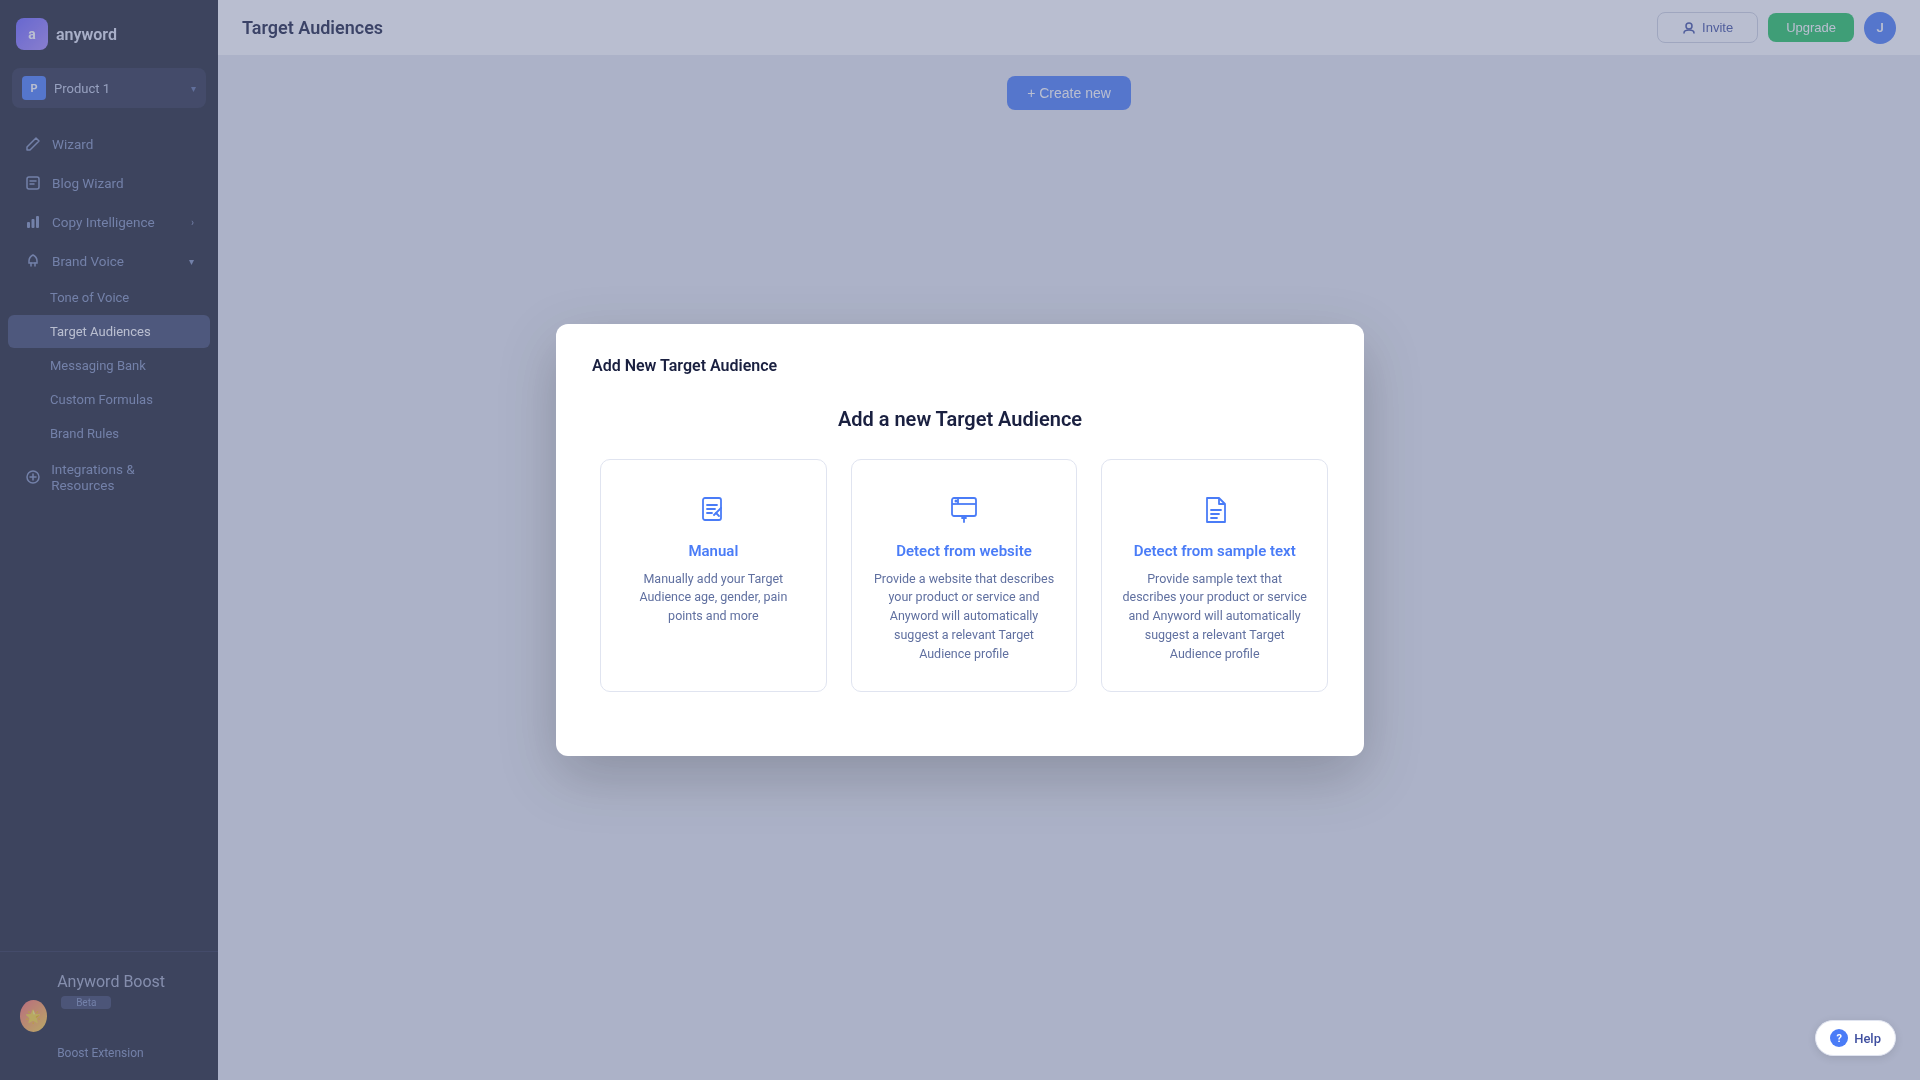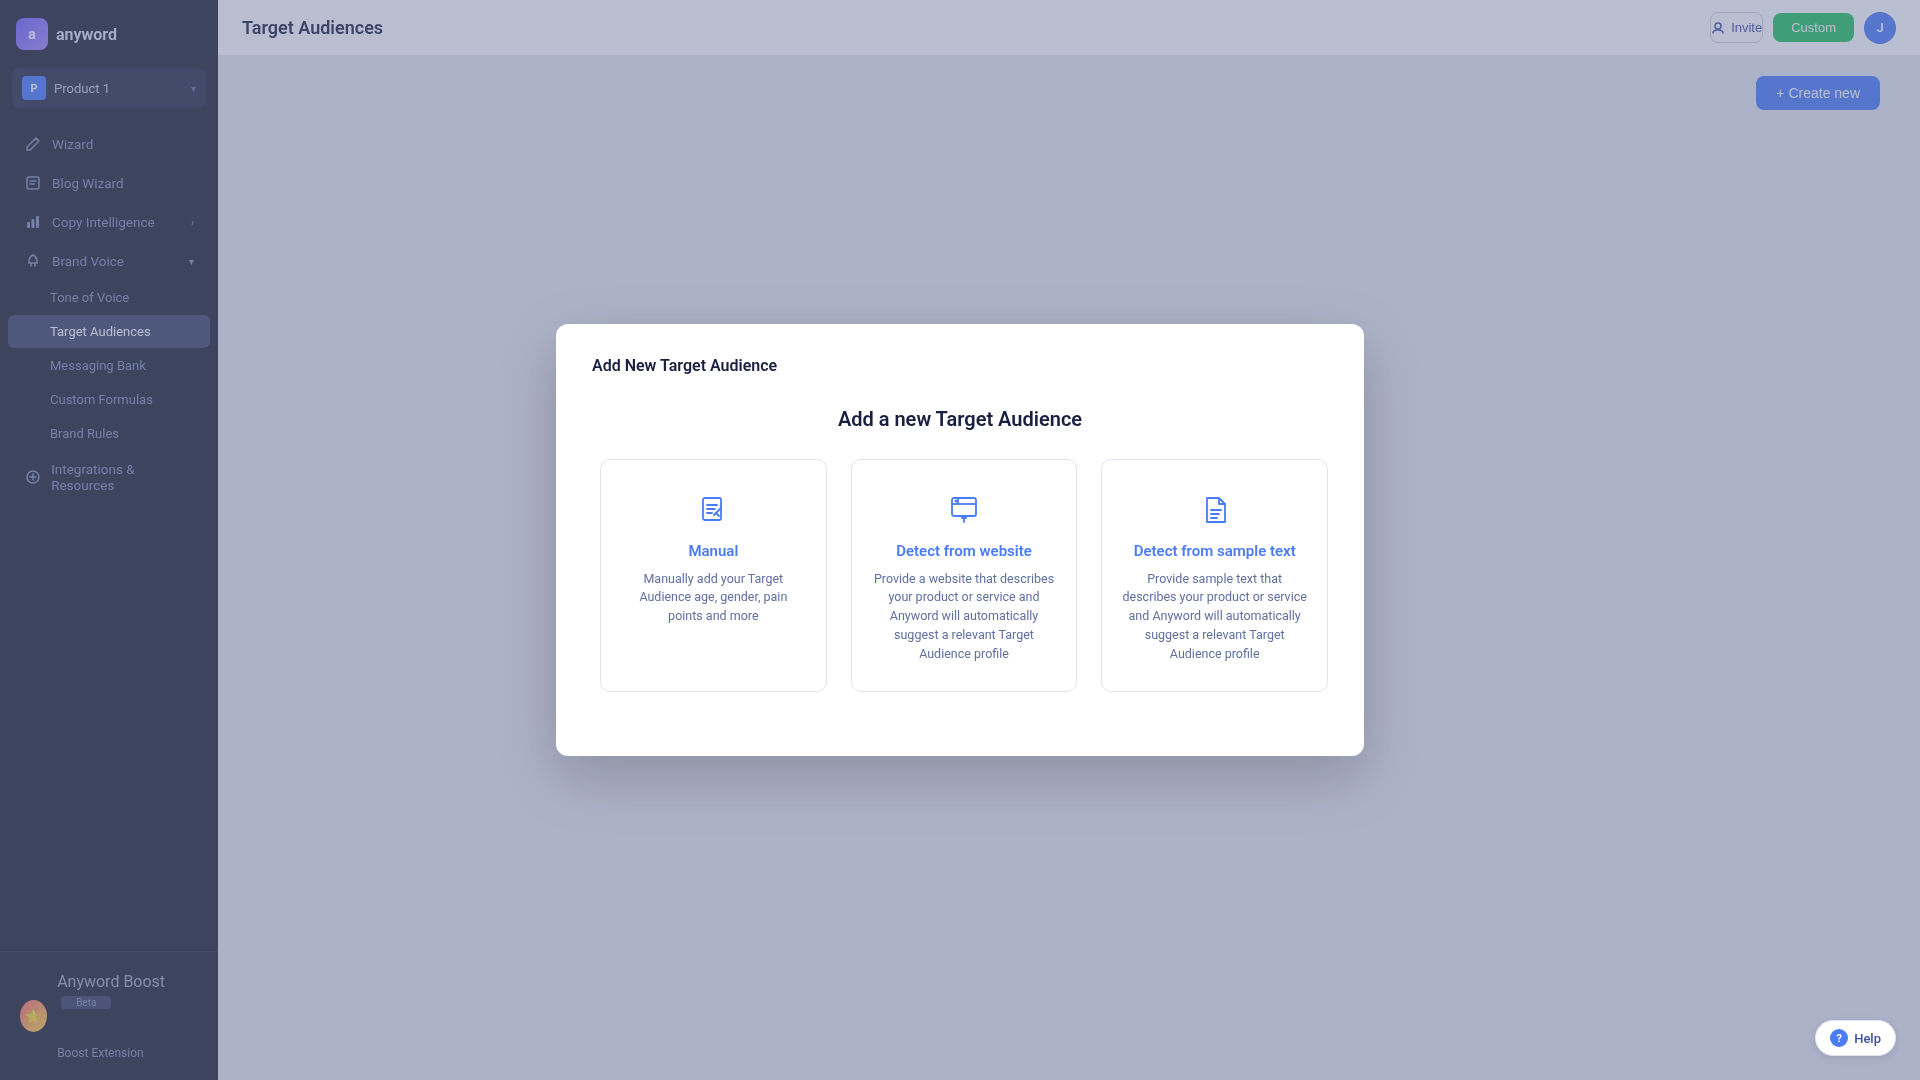--- a/index.html
+++ b/index.html
@@ -129,21 +129,21 @@
     }
     .header-title {
       font-size: 18px;
       font-weight: 600;
       color: #1a2040;
       flex: 1;
     }
     .header-actions { display: flex; align-items: center; gap: 10px; }
     .btn-invite {
       display: flex; align-items: center; gap: 6px;
-      padding: 7px 0;
+      padding: 7px 24px;
       border: 1.5px solid #d0d4e0;
       border-radius: 8px;
       background: white;
       color: #4050a0;
       font-size: 13px;
       cursor: pointer;
       font-weight: 500;
     }
     .btn-upgrade {
       padding: 7px 18px;
@@ -162,22 +162,22 @@
       display: flex; align-items: center; justify-content: center;
       color: white; font-size: 13px; font-weight: 600;
       cursor: pointer;
     }
 
     
     .content {
       flex: 1;
       display: flex;
       flex-direction: column;
-      align-items: flex-end;
-      padding: 20px 40px;
+      align-items: center;
+      padding: 20px 16px;
       position: relative;
     }
     .create-new-btn {
       display: flex; align-items: center; gap: 6px;
       padding: 9px 20px;
       background: #4a7cf7;
       border: none;
       border-radius: 8px;
       color: white;
       font-size: 14px;
@@ -403,21 +403,21 @@
     <span class="header-title">Target Audiences</span>
     <div class="header-actions">
       <button class="btn-invite">
         <svg width="14" height="14" viewBox="0 0 14 14" fill="none">
             <circle cx="7" cy="5" r="3" stroke="#4050a0" stroke-width="1.5"></circle>
             <path d="M2 12C2 10 4 9 7 9C10 9 12 10 12 12" stroke="#4050a0" stroke-width="1.5" stroke-linecap="round"></path>
           </svg>
         <span>Invite</span>
       </button>
       <button class="btn-upgrade">
-        <span>Custom</span>
+        <span>Upgrade</span>
       </button>
       <div class="user-avatar">J</div>
     </div>
   </div>
 
   <div class="content">
     <button class="create-new-btn">
       <span>+ Create new</span>
     </button>
 

